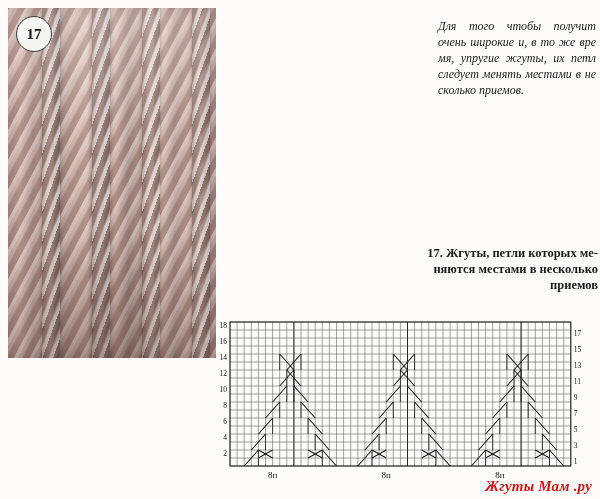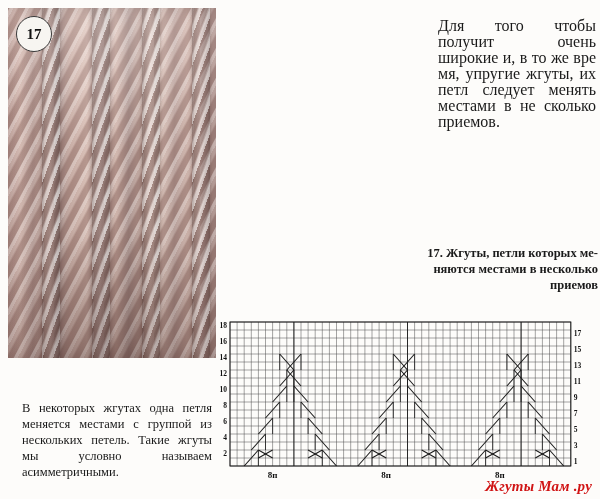--- a/index.html
+++ b/index.html
@@ -63,36 +63,36 @@
     position:absolute;left:16px;top:16px;width:34px;height:34px;border-radius:50%;
     background:#f7f5f1;border:1.5px solid #3a3a3a;
     display:flex;align-items:center;justify-content:center;
     font-family:"Liberation Serif", serif;font-size:15px;font-weight:bold;color:#111;
     z-index:5;
   }
 
   
   .topText{
     position:absolute;left:438px;top:18px;width:158px;
-    font-size:16px;line-height:16px;text-align:justify;
+    font-size:12px;line-height:16px;text-align:justify;font-style:italic;
   }
   .capText{
     position:absolute;left:412px;top:245px;width:186px;
     font-size:12.5px;line-height:16px;font-weight:bold;text-align:right;
   }
 
   
   .botText{
     position:absolute;left:22px;top:400px;width:190px;
     font-size:12.5px;line-height:16px;text-align:justify;
   }
 
   
   .chartWrap{
-    position:absolute;left:208px;top:316px;width:388px;height:170px;font-weight:bold;
+    position:absolute;left:208px;top:316px;width:388px;height:170px;
   }
   .chart{position:absolute;left:0;top:0;}
 
   .watermark{
     position:absolute;right:8px;bottom:4px;
     font-family:"Liberation Serif", serif;
     font-size:15px;font-style:italic;font-weight:bold;color:#d01515;
     text-shadow:0 0 2px #fff, 0 0 3px #fff;
     letter-spacing:.2px;
   }
@@ -114,21 +114,20 @@
     <div class="rope" style="left:134px;"></div>
     <div class="rope" style="left:184px;"></div>
 
     <div class="shade"></div>
   </div>
 
   <div class="badge">17</div>
 
   <div class="topText">Для того чтобы получит очень широкие и, в то же вре мя, упругие жгуты, их петл следует менять местами в не сколько приемов.</div>
   <div class="capText">17. Жгуты, петли которых ме­няются местами в несколько приемов</div>
-  <div class="botText">В некоторых жгутах одна петля меняется местами с группой из нескольких петель. Такие жгуты мы условно называем асимметричными.</div>
 
   <div class="chartWrap">
     <svg class="chart" width="388" height="170" viewBox="0 0 388 170">
       <g id="chart-grid" stroke="#4a4a4a" stroke-width="0.5" fill="none">
           <line x1="22" y1="6" x2="22" y2="150"></line>
           <line x1="29.1" y1="6" x2="29.1" y2="150"></line>
           <line x1="36.2" y1="6" x2="36.2" y2="150"></line>
           <line x1="43.3" y1="6" x2="43.3" y2="150"></line>
           <line x1="50.4" y1="6" x2="50.4" y2="150"></line>
           <line x1="57.5" y1="6" x2="57.5" y2="150"></line>

